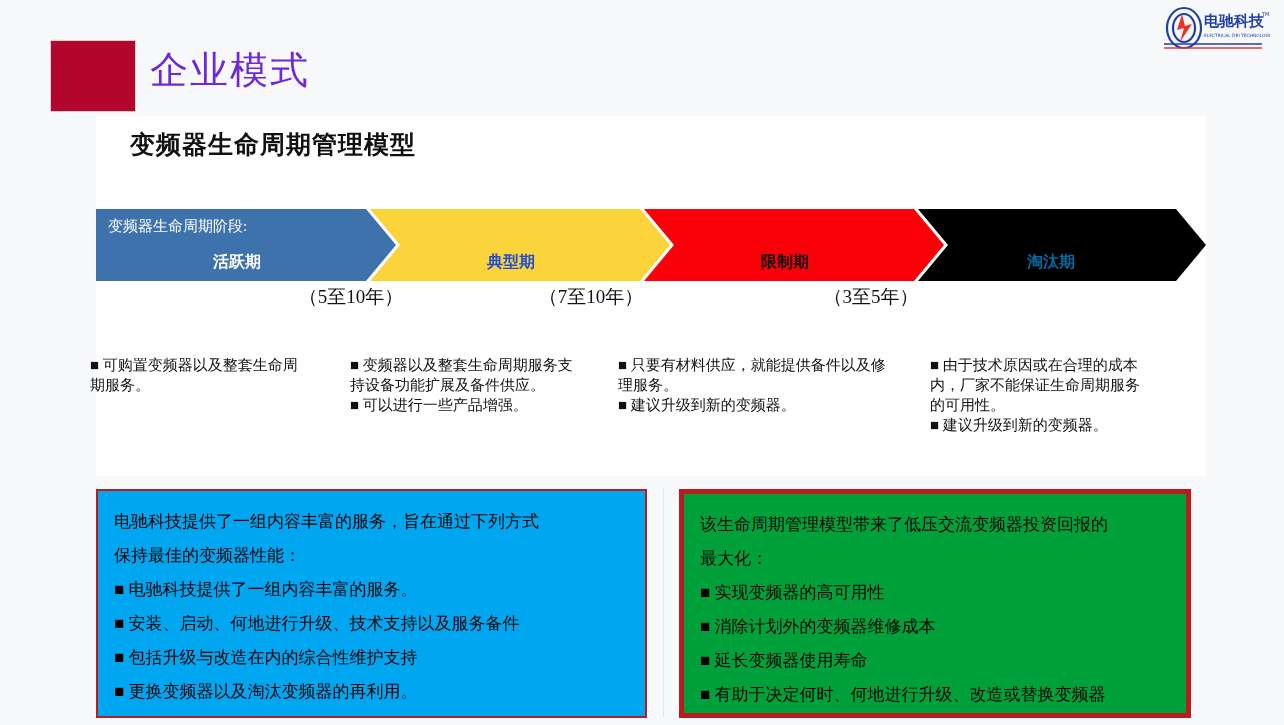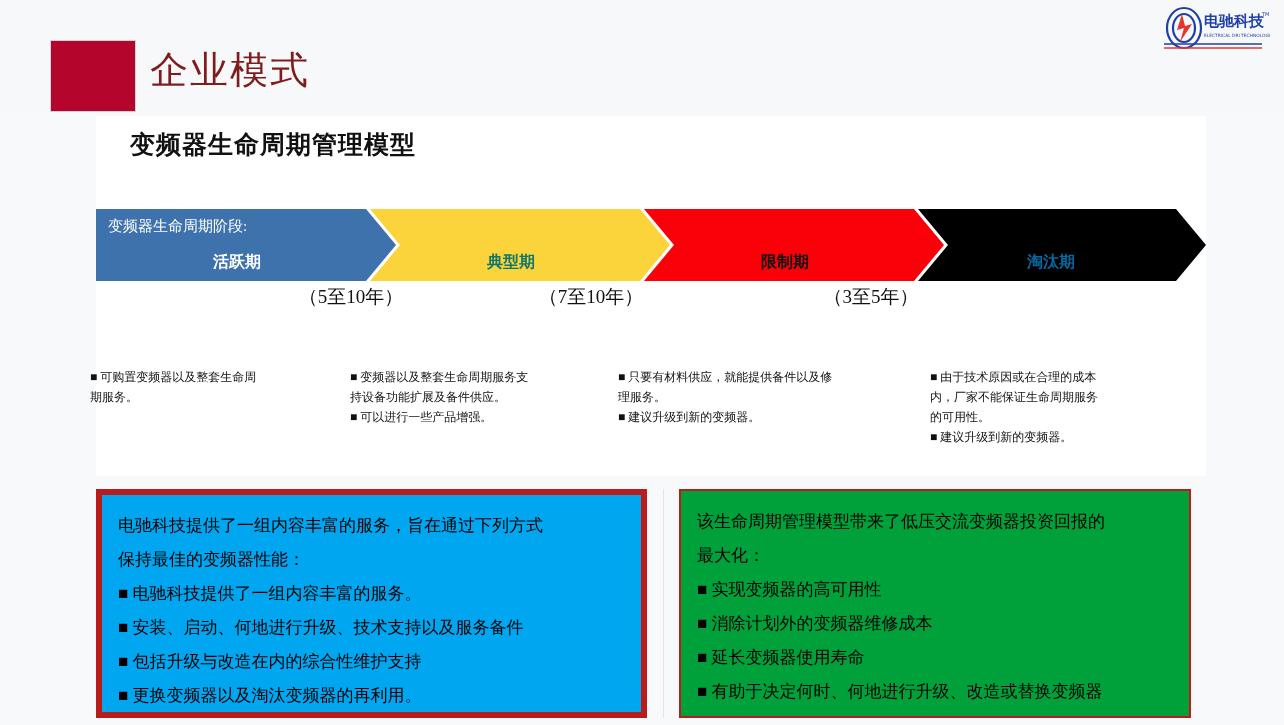--- a/index.html
+++ b/index.html
@@ -37,21 +37,21 @@
     height: 70px;
     background: #b4062c;
     border: 1px solid #cfd2d6;
   }
   .slide-title {
     position: absolute;
     left: 150px;
     top: 45px;
     font-family: "DejaVu Sans", "Liberation Sans", sans-serif;
     font-size: 38px;
-    color: #7f1d1d;
+    color: #6d28d9;
     letter-spacing: 2px;
     white-space: nowrap;
   }
   
   .logo {
     position: absolute;
     right: 14px;
     top: 4px;
     width: 112px;
     height: 52px;
@@ -124,22 +124,22 @@
   
   .bullets {
     position: absolute;
     left: 90px;
     top: 356px;
     width: 1120px;
     height: 110px;
   }
   .bullet-col {
     position: absolute;
-    top: 12px;
-    font-size: 12px;
+    top: 0;
+    font-size: 15px;
     line-height: 19px;
     color: #111111;
   }
   .bullet-col p {
     margin: 0 0 1px 0;
     text-indent: 0;
   }
   
   .panel {
     position: absolute;
@@ -148,27 +148,27 @@
     color: #000000;
     font-size: 17px;
     line-height: 34px;
     padding: 14px 16px 0 16px;
     box-sizing: border-box;
   }
   .panel-blue {
     left: 96px;
     width: 551px;
     background: #00a6f0;
-    border: 6px solid #b91c1c;
+    border: 2px solid #b91c1c;
   }
   .panel-green {
     left: 679px;
     width: 512px;
     background: #00a13a;
-    border: 2px solid #b91c1c;
+    border: 5px solid #b91c1c;
   }
   .panel p {
     margin: 0;
     white-space: nowrap;
   }
   .divider-v {
     position: absolute;
     left: 663px;
     top: 489px;
     width: 1px;
@@ -214,21 +214,21 @@
     <div class="chev" style="left:0px; width:300px;
                 background:#3d72ad;
                 clip-path: polygon(0 0, 270px 0, 300px 50%, 270px 100%, 0 100%);">
       <span class="chev-label" style="color:#ffffff; margin-right:18px;">活跃期</span>
     </div>
     <div class="stage-caption">变频器生命周期阶段:</div>
 
     <div class="chev" style="left:274px; width:300px;
                 background:#fbd33a;
                 clip-path: polygon(0 0, 270px 0, 300px 50%, 270px 100%, 0 100%, 30px 50%);">
-      <span class="chev-label" style="color:#0f766e; margin-right:18px;">典型期</span>
+      <span class="chev-label" style="color:#1d4ed8; margin-right:18px;">典型期</span>
     </div>
 
     <div class="chev" style="left:548px; width:300px;
                 background:#fa0009;
                 clip-path: polygon(0 0, 270px 0, 300px 50%, 270px 100%, 0 100%, 30px 50%);">
       <span class="chev-label" style="color:#111111; margin-right:18px;">限制期</span>
     </div>
 
     <div class="chev" style="left:822px; width:288px;
                 background:#000000;

